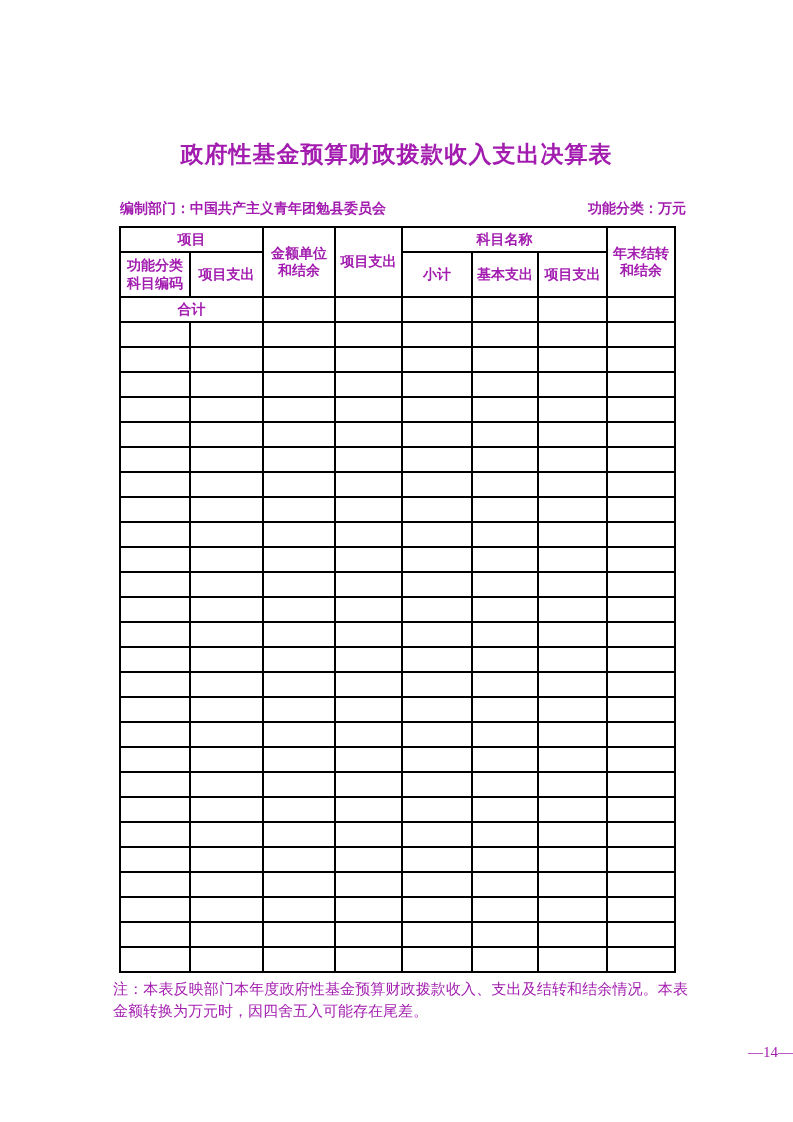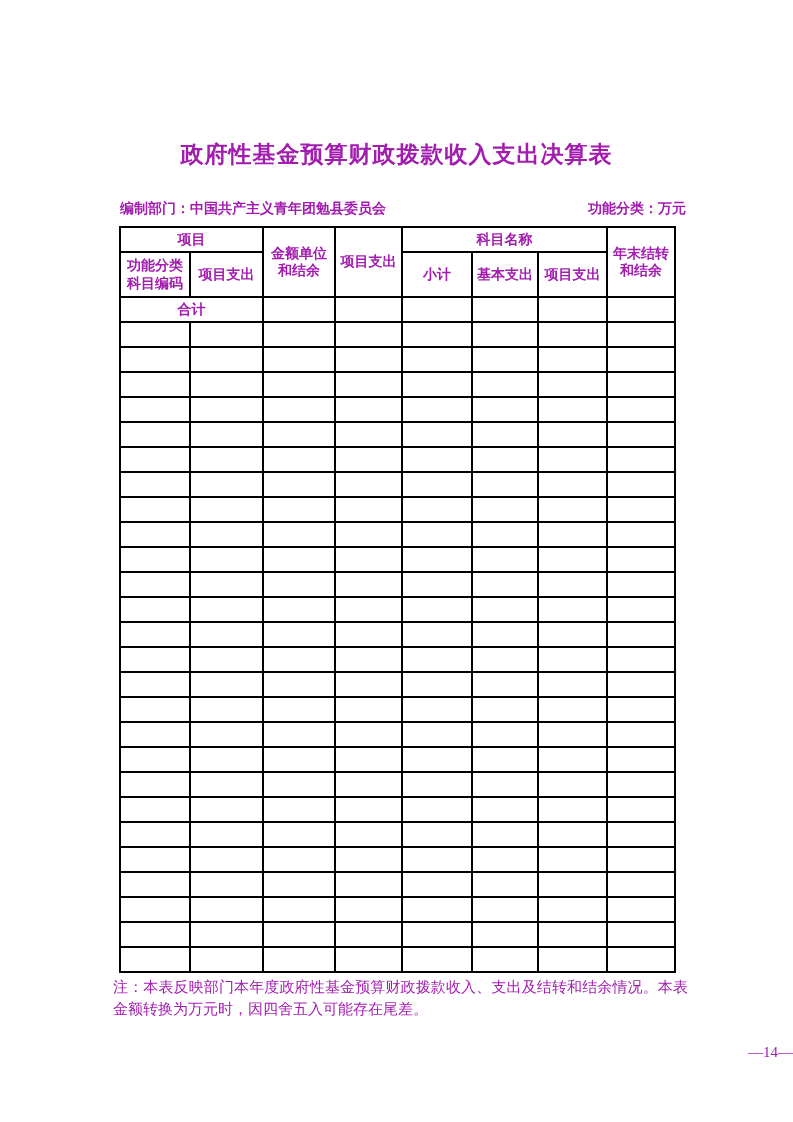--- a/index.html
+++ b/index.html
@@ -66,21 +66,21 @@
   .fin-table thead tr.h1 { height: 25px; }
   .fin-table thead tr.h2 { height: 45px; }
   .fin-table tbody tr { height: 25px; }
   .pre-line { white-space: pre-line; }
   .total-label { font-size: 15px; margin-top: 9px; }
   .note {
     position: absolute;
     top: 978px;
     left: 113px;
     width: 575px;
-    font-family: Liberation Mono, monospace;
+    font-family: Liberation Sans, sans-serif;
     font-size: 15px;
     line-height: 22px;
     text-align: justify;
   }
   .page-number {
     position: absolute;
     top: 1044px;
     left: 0;
     width: 793px;
     text-align: right;

